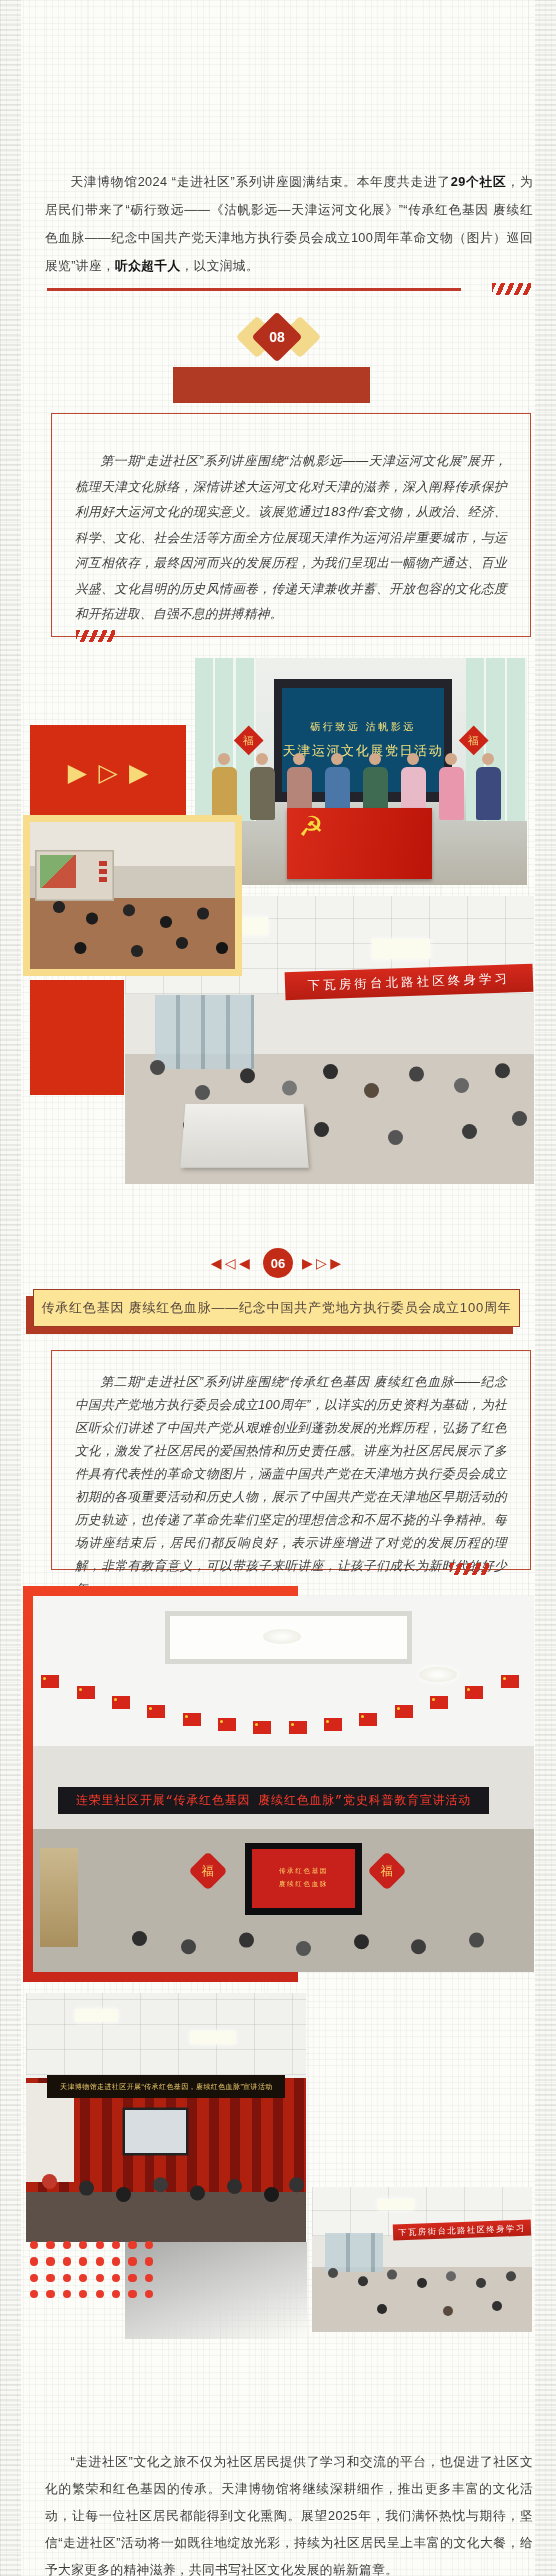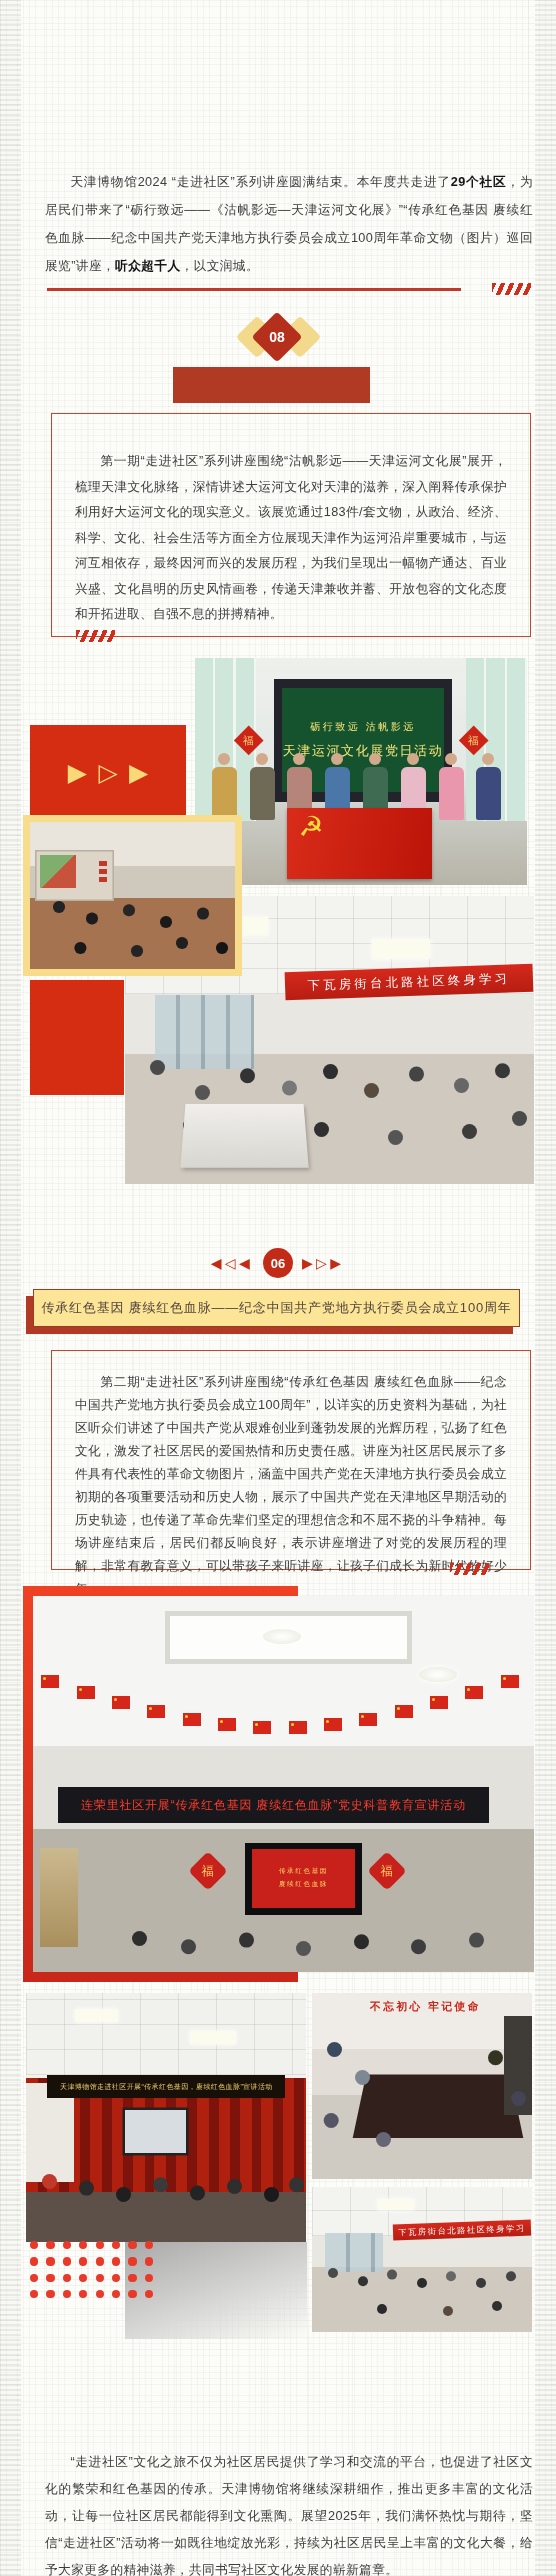--- a/index.html
+++ b/index.html
@@ -47,36 +47,36 @@
     display:flex;align-items:center;justify-content:center;}
   .tri-row{position:absolute;color:#c22b16;font-size:14px;letter-spacing:3.3px;line-height:20px;}
 
   
   .titlebar-shadow{position:absolute;background:#b03a24;}
   .titlebar{position:absolute;background:#fde598;border:1.6px solid #9a3b28;
     box-sizing:border-box;display:flex;align-items:center;justify-content:center;
     font-size:13px;color:#53453c;letter-spacing:0.8px;}
 
   
-  .redbox{position:absolute;border:1.6px solid #bd4a30;box-sizing:border-box;}
+  .redbox{position:absolute;border:1.6px solid #bd4a30;box-sizing:border-box;font-style:italic;}
   .redbox .para-in{
     position:absolute;left:23px;right:23px;
     font-size:12.7px;color:#3d3d3d;text-align:justify;text-indent:2em;letter-spacing:0.3px;
   }
 
   
   .photo{position:absolute;overflow:hidden;}
   .abs{position:absolute;}
 
   
   #photo-group{background:linear-gradient(180deg,#eef0ec 0,#e3e8e4 52%,#c9cbc4 70%,#b7b3a7 100%);}
   .mint{position:absolute;top:0;bottom:28%;width:61px;
     background:repeating-linear-gradient(90deg,#cfe6da 0 18px,#f2f6f3 18px 20.5px);}
   #group-screen{left:79px;top:21.4px;width:178px;height:123px;background:#23242b;}
-  #group-slide{position:absolute;left:8.2px;top:8.2px;right:8.2px;bottom:10px;background:#14532d;
+  #group-slide{position:absolute;left:8.2px;top:8.2px;right:8.2px;bottom:10px;background:#0c4a6e;
     display:flex;flex-direction:column;align-items:center;justify-content:center;gap:8.2px;}
   #group-slide .s1{color:#f8e37a;font-size:10px;letter-spacing:2.5px;}
   #group-slide .s2{color:#f8e37a;font-size:13px;letter-spacing:1.6px;}
   .fu{position:absolute;width:21.4px;height:21.4px;background:#cc2416;transform:rotate(45deg);
     display:flex;align-items:center;justify-content:center;}
   .fu span{transform:rotate(-45deg);color:#f6d77c;font-size:10.7px;}
   .person{position:absolute;top:95px;width:28px;}
   .p-head{width:12.3px;height:12.3px;border-radius:50%;background:#d3a98c;margin:0 auto;}
   .p-body{width:25px;height:53px;border-radius:5.8px 5.8px 2.5px 2.5px;margin:1.6px auto 0;}
   #group-flag{left:92px;top:150px;width:145px;height:71px;
@@ -113,22 +113,22 @@
 
   
   #photo-marquee{background:linear-gradient(180deg,#f5f5f3 0 40%,#e3e1dc 40% 62%,#b9b4aa 62% 100%);}
   #marquee-panel{left:132px;top:15px;width:247px;height:53px;background:#fdfdfb;
     box-shadow:inset 0 0 0 5px #d9d9d4;}
   .round-light{position:absolute;width:38px;height:15px;border-radius:50%;
     background:radial-gradient(#ffffff,#e9e9dd);box-shadow:0 0 6.6px #fff;}
   .mini-flag{position:absolute;width:18px;height:13px;background:#d6261a;}
   .mini-flag:before{content:"";position:absolute;left:1.6px;top:1.6px;width:3.3px;height:3.3px;
     border-radius:50%;background:#f8d22e;}
-  #led{left:25px;top:191px;width:431px;height:36px;background:#17171c;
-    display:flex;align-items:center;justify-content:center;}
+  #led{left:25px;top:191px;width:431px;height:27px;background:#17171c;
+    display:flex;align-items:center;justify-content:center;font-family:Liberation Mono, monospace;}
   #led span{color:#ff3b2a;font-size:12px;letter-spacing:0.8px;white-space:nowrap;}
   #marquee-tv{left:212px;top:247px;width:117px;height:72px;background:#0e0e10;}
   #marquee-tv .slide{position:absolute;left:6.6px;top:5.8px;right:6.6px;bottom:7.4px;background:#c8201a;
     display:flex;flex-direction:column;align-items:center;justify-content:center;gap:4.1px;}
   #marquee-tv .slide i{font-style:normal;color:#ffd76a;font-size:6.6px;letter-spacing:1.6px;}
   .lantern{position:absolute;width:28px;height:28px;border-radius:5px;background:#c8201a;
     transform:rotate(45deg);display:flex;align-items:center;justify-content:center;}
   .lantern span{transform:rotate(-45deg);color:#ffd76a;font-size:12.3px;}
   #marquee-cabinet{left:6.6px;top:252px;width:38px;height:99px;
     background:linear-gradient(180deg,#cbb98f,#a98f5d);}
@@ -323,26 +323,20 @@
     <div class="ceil-light" style="left:164px;top:38px;width:46px;height:13px"></div>
     <div id="curtain-pleats"></div>
     <div id="curtain-wall"></div>
     <div class="abs" id="curtain-banner">
       <span>天津博物馆走进社区开展“传承红色基因，赓续红色血脉”宣讲活动</span>
     </div>
     <div class="abs" id="curtain-screen"></div>
     <div class="crowd" style="left:16.4px;top:181px;background:#c0392b;box-shadow:37px 6.6px 0 #2a2a2a,74px 13px 0 #1f1f1f,111px 3.3px 0 #3a3a3a,148px 11.5px 0 #242424,185px 5px 0 #2e2e2e,222px 13px 0 #1a1a1a,247px 3.3px 0 #333"></div>
   </div>
 
-  <div class="photo" id="photo-meeting" style="left:312px;top:1993px;width:220px;height:186px">
-    <div class="abs" id="meeting-slogan">不忘初心 牢记使命</div>
-    <div class="abs" id="meeting-table"></div>
-    <div class="abs" id="meeting-cabinet"></div>
-    <div class="crowd" style="left:15px;top:49px;background:#3b4a5e;box-shadow:28px 28px 0 #7c8894,-3.3px 71px 0 #556,161px 8.2px 0 #332,184px 49px 0 #445,49px 90px 0 #667"></div>
-  </div>
 
   <div class="photo room" id="photo-room2" style="left:312px;top:2187px;width:220px;height:145px">
     <div class="ceil-grid"></div>
     <div class="ceil-light" style="left:66px;top:11.5px;width:36px;height:11.5px"></div>
     <div class="banner-red" style="left:81px;top:35px;width:138px;height:16.4px;transform:rotate(-2deg);font-size:8.2px;letter-spacing:1.6px">下瓦房街台北路社区终身学习</div>
     <div class="window" style="left:13px;top:46px;width:58px;height:39px"></div>
     <div class="crowd" style="left:16.4px;top:81px;width:10px;height:10px;background:#4a4a4a;box-shadow:30px 8.2px 0 #333,59px 1.6px 0 #555,89px 10px 0 #2c2c2c,118px 3.3px 0 #666,148px 10px 0 #3a3a3a,178px 3.3px 0 #444,49px 36px 0 #2b2b2b,115px 38px 0 #594a3e,164px 33px 0 #303030"></div>
   </div>
 
   <div class="photo" id="gray-grad" style="left:125px;top:2242px;width:182px;height:97px"></div>

